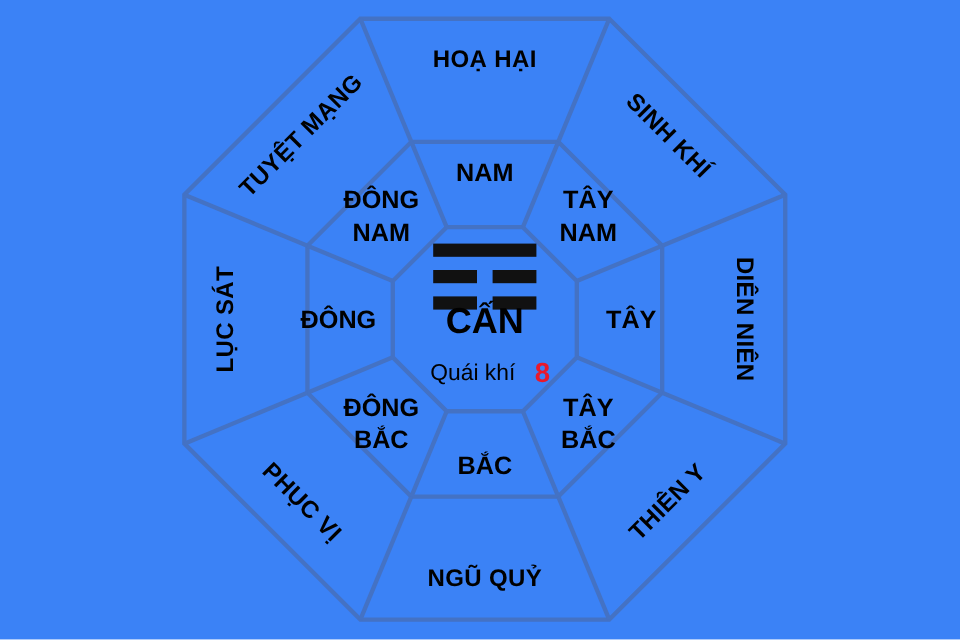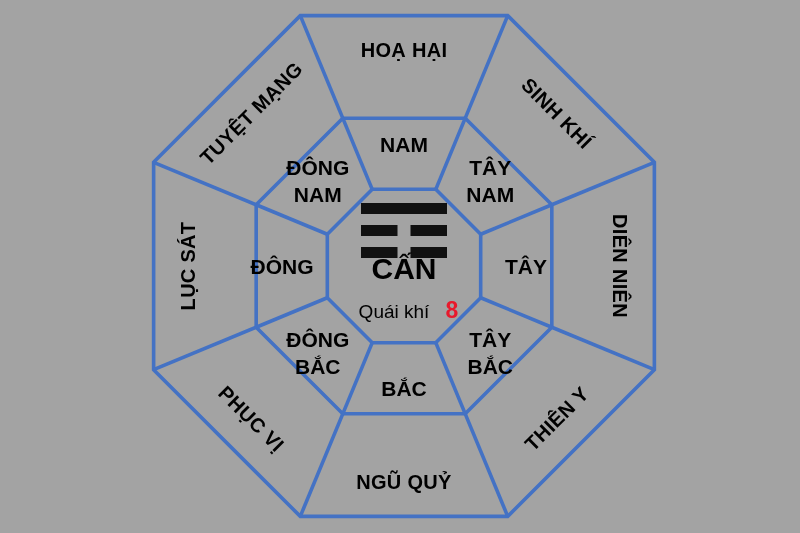--- a/index.html
+++ b/index.html
@@ -10,21 +10,21 @@
   body {
     width: 800px;
     height: 533px;
     overflow: hidden;
     font-family: "Liberation Sans", sans-serif;
   }
   #bagua-root {
     position: relative;
     width: 800px;
     height: 533px;
-    background: #a3a3a3;
+    background: #3b82f6;
   }
   svg#bagua-svg {
     position: absolute;
     top: 0;
     left: 0;
     width: 800px;
     height: 533px;
     display: block;
   }
   .ring-line {

